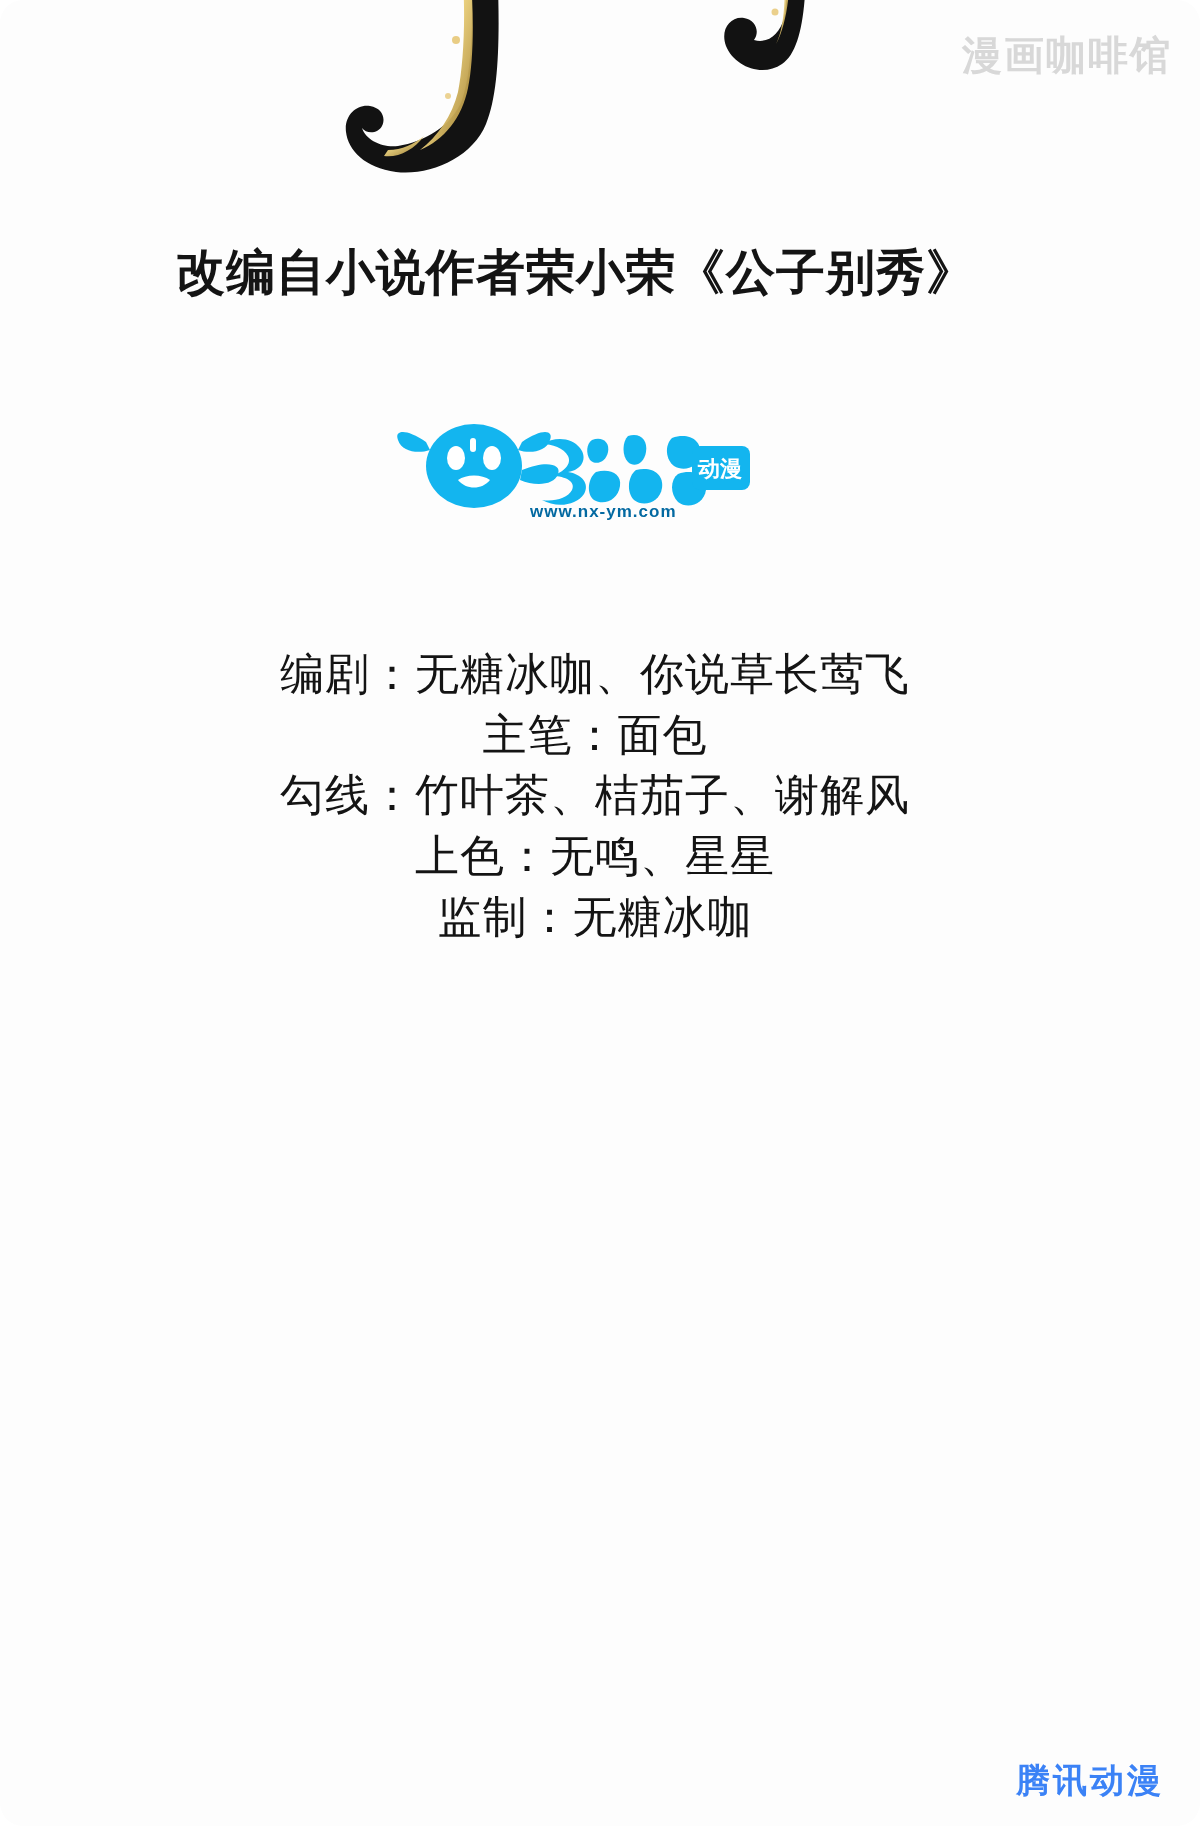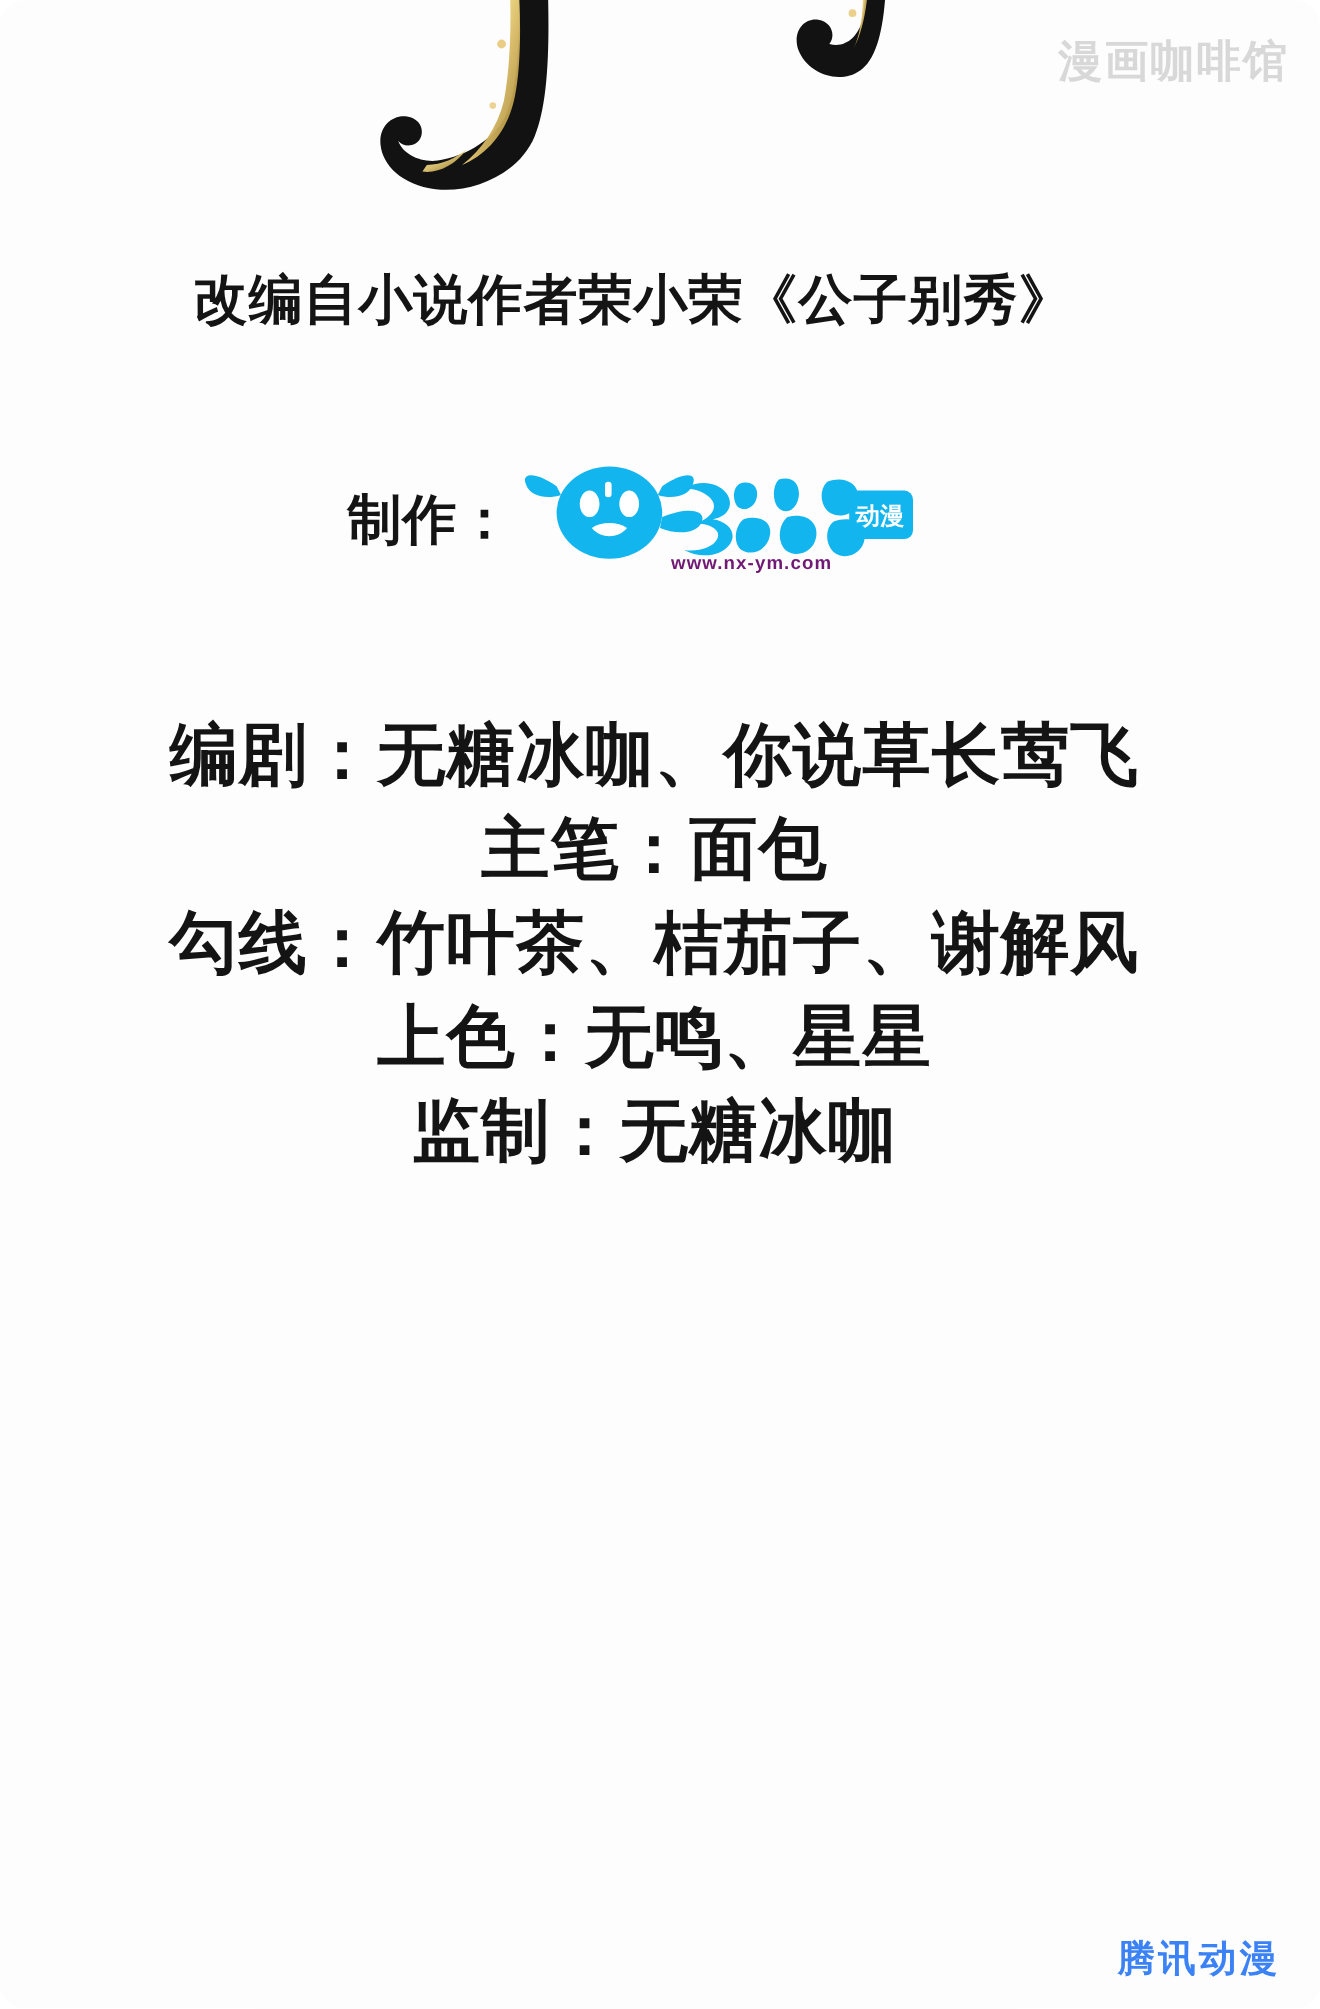--- a/index.html
+++ b/index.html
@@ -87,32 +87,32 @@
     height: 118px;
     flex: 0 0 auto;
   }
   .logo svg { display: block; }
   .logo-url {
     position: absolute;
     left: 134px;
     top: 88px;
     font-size: 17px;
     font-weight: bold;
-    color: #701a75;
+    color: #0369a1;
     letter-spacing: 1px;
     white-space: nowrap;
     font-family: "Liberation Sans", sans-serif;
   }
 
   .staff {
     margin-top: 112px;
   }
   .staff-line {
-    font-size: 62px;
-    font-weight: bold;
+    font-size: 44px;
+    font-weight: normal;
     line-height: 1.38;
     letter-spacing: 1px;
     white-space: nowrap;
     padding-left: 38px;
   }
 </style>
 </head>
 <body>
 
 <div class="page">
@@ -150,21 +150,20 @@
     </svg>
   </div>
 
   <div class="watermark-top">漫画咖啡馆</div>
 
   <div class="credits">
 
     <div class="adapted-line">改编自小说作者荣小荣《公子别秀》</div>
 
     <div class="producer-row">
-      <div class="producer-label">制作：</div>
 
       <div class="logo">
         <svg width="360" height="118" viewBox="0 0 360 118">
           <g fill="#13b5ef">
 
             <ellipse cx="78" cy="52" rx="48" ry="42"></ellipse>
             <path d="M30,28 C10,14 -2,16 2,26 C6,38 22,40 34,36 Z"></path>
             <path d="M126,28 C146,14 158,16 154,26 C150,38 134,40 122,36 Z"></path>
             <path d="M126,56 C150,46 166,50 162,60 C158,72 138,72 124,66 Z"></path>
             <path d="M30,56 C6,46 -10,50 -6,60 C-2,72 18,72 32,66 Z" opacity="0"></path>

